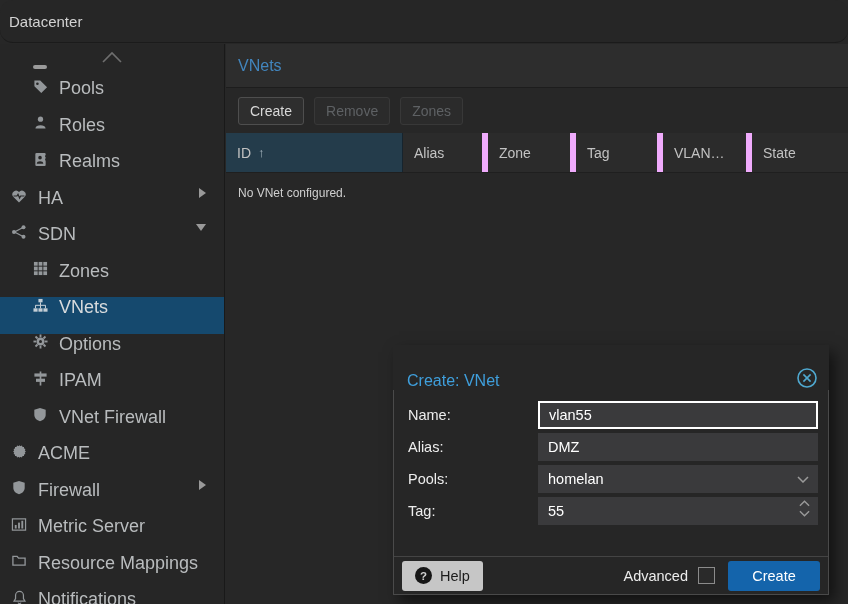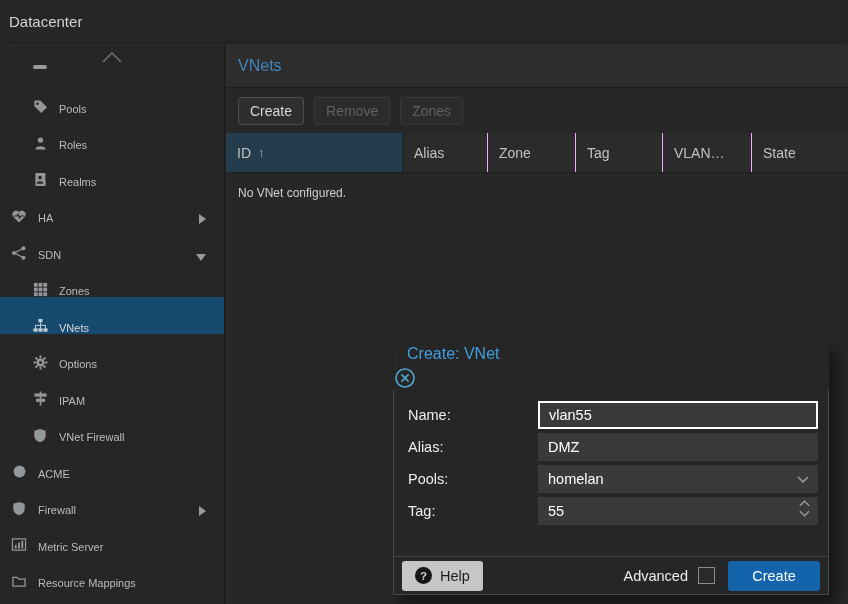--- a/index.html
+++ b/index.html
@@ -12,22 +12,22 @@
     background:#262626; border-bottom:1px solid #1b1b1b; display:flex; align-items:center;border-radius:13px; }
   .topbar .title { color:#d2d2d2; font-size:15px; padding-left:9px; }
 
   
   .sidebar { position:absolute; left:0; top:44px; width:225px; bottom:0;
     background:#262626; border-right:1px solid #191919; overflow:hidden; }
   .side-partial { position:relative; height:34px; }
   .side-partial .dash { position:absolute; left:33px; top:21px; width:14px; height:4px;
     border-radius:2px; background:#9a9a9a; }
   .side-partial .chev-up { position:absolute; left:100px; top:6px; color:#6e6e6e; }
-  .side-item { position:relative; height:36.5px; display:flex; align-items:flex-end;
-    color:#b9bcbe; font-size:11px; cursor:pointer; }
+  .side-item { position:relative; height:36.5px; display:flex; align-items:flex-start;
+    color:#b9bcbe; font-size:18px; cursor:pointer; }
   .side-item .ic { width:16px; height:16px; display:flex; align-items:center; justify-content:center;
     color:#93979a; flex:0 0 16px; }
   .side-item.lvl0 { padding-left:11px; }
   .side-item.lvl1 { padding-left:32px; }
   .side-item .lbl { margin-left:11px; white-space:nowrap; }
   .side-item.selected { background:#15496e; color:#d8dbdd; }
   .side-item.selected .ic { color:#c3ced6; }
   .side-item .caret { position:absolute; right:18px; color:#999; display:flex; }
   svg { display:block; }
 
@@ -37,30 +37,30 @@
     display:flex; align-items:center; }
   .panel-header .ptitle { color:#4285bd; font-size:16px; padding-left:12px; }
   .toolbar { height:45px; display:flex; align-items:center; padding-left:12px; gap:10px; }
   .tbtn { height:28px; padding:0 11px; font-size:14px; border-radius:3px;
     display:flex; align-items:center; }
   .tbtn.enabled { color:#d8d8d8; background:#2e2e2e; border:1px solid #4e4e4e; cursor:pointer; }
   .tbtn.disabled { color:#5e6164; background:#2b2b2b; border:1px solid #383838; }
 
   .grid-head { height:40px; display:flex; background:#2b2b2b; border-bottom:1px solid #1f1f1f; }
   .gcell { display:flex; align-items:center; padding-left:11px; color:#c2c2c2; font-size:14px;
-    border-right:1px solid #f0abfc; }
+    border-right:6px solid #f0abfc; }
   .gcell.sorted { background:#243c4b; border-right:1px solid #16242e; }
   .gcell .arrow { margin-left:7px; color:#a7b6c0; font-size:13px; }
   .gcell:last-child { border-right:none; }
   .empty-row { color:#d0d0d0; font-size:12px; padding:13px 0 0 12px; }
 
   
   .modal { position:absolute; left:393px; top:345px; width:436px; height:250px;
     background:#262626; box-shadow:6px 7px 14px rgba(0,0,0,0.55); }
-  .modal-header { height:45px; display:flex; align-items:flex-start;flex-direction:column; }
+  .modal-header { height:45px; display:flex; align-items:flex-end; }
   .modal-header .mtitle { color:#3f9fdc; font-size:16px; padding-left:14px; flex:1; }
   .close-btn { width:24px; height:24px; margin-right:10px; color:#4fa8cf; cursor:pointer;
     display:flex; align-items:center; justify-content:center; }
   .modal-body { height:205px; border:1px solid #4a4a4a; border-top:none;
     display:flex; flex-direction:column; }
   .form-area { flex:1; padding:13px 0 0 14px; }
   .frow { display:flex; align-items:center; height:24px; margin-bottom:8px; }
   .frow .flabel { width:130px; color:#ededed; font-size:14.5px; }
   .fctl { position:relative; width:280px; height:28px; }
   .fctl input { width:280px; height:28px; background:#3a3a3c; border:1px solid #3a3a3c;

